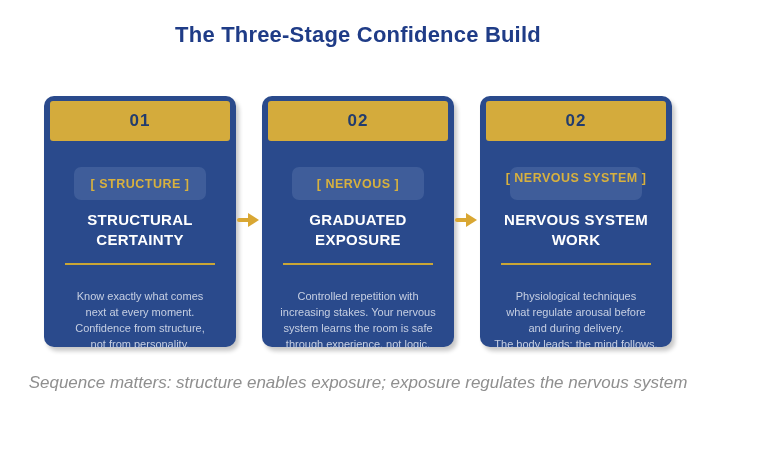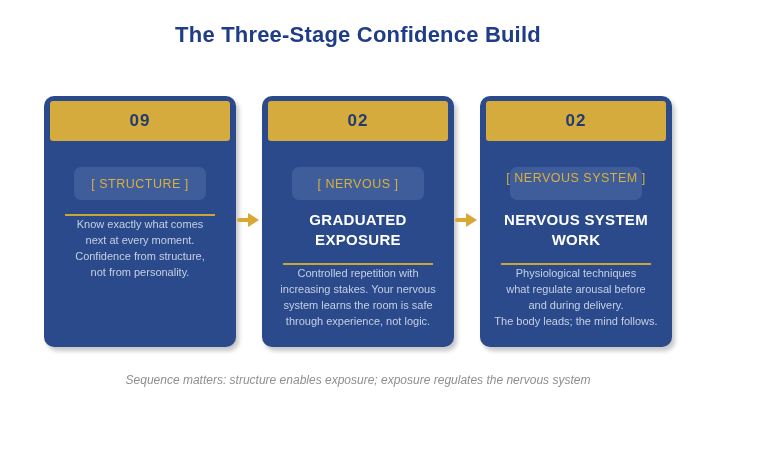--- a/index.html
+++ b/index.html
@@ -24,56 +24,58 @@
     display: flex; align-items: center; justify-content: center;
   }
   .card-number { font-size: 17px; font-weight: 700; color: #223c6e; letter-spacing: 1px; }
   .tag-pill {
     width: 132px; height: 33px; margin: 26px auto 0 auto; background: #3f5d9a;
     border-radius: 7px; display: flex; align-items: center; justify-content: center;
     box-sizing: border-box;
   }
   .tag-pill.top-align { align-items: flex-start; padding-top: 4px; }
   .tag-label {
-    font-size: 12.5px; font-weight: 400; color: #d8b13e;
+    font-size: 12.5px; font-weight: 700; color: #d8b13e;
     white-space: nowrap; letter-spacing: 0.5px;
   }
   .card-heading {
     margin-top: 10px; text-align: center; color: #ffffff; font-weight: 700;
     font-size: 15px; line-height: 1.3; white-space: pre-line; letter-spacing: 0.3px;
   }
   .divider { width: 150px; height: 2px; background: #c9a636; margin: 14px auto 0 auto; }
   .card-text {
-    margin: 1px -2px 0 -2px; text-align: center; font-size: 11px; line-height: 1.45;
+    margin: 24px -2px 0 -2px; text-align: center; font-size: 11px; line-height: 1.45;
     color: #c6cfe2; white-space: pre-line;
   }
   .arrow-wrap {
     width: 26px; flex: 0 0 auto; display: flex; align-items: center; justify-content: center;
   }
   .footer {
     margin-top: 26px; text-align: center; font-style: italic;
-    font-size: 12px; color: #8f8f8f;
+    font-size: 17px; color: #8f8f8f;
   }
 </style>
 </head>
 <body>
 
 <div class="canvas">
 
   <div class="title">The Three-Stage Confidence Build</div>
 
   <div class="row">
 
     <div class="stage-card">
       <div class="card-header">
-        <span class="card-number">09</span>
+        <span class="card-number">01</span>
       </div>
       <div class="tag-pill">
         <span class="tag-label">[ STRUCTURE ]</span>
       </div>
+      <div class="card-heading">STRUCTURAL
+CERTAINTY</div>
       <div class="divider"></div>
       <div class="card-text">Know exactly what comes
 next at every moment.
 Confidence from structure,
 not from personality.</div>
     </div>
 
     <div class="arrow-wrap">
       <span>
         <svg width="24" height="18" viewBox="0 0 24 18" aria-hidden="true">

